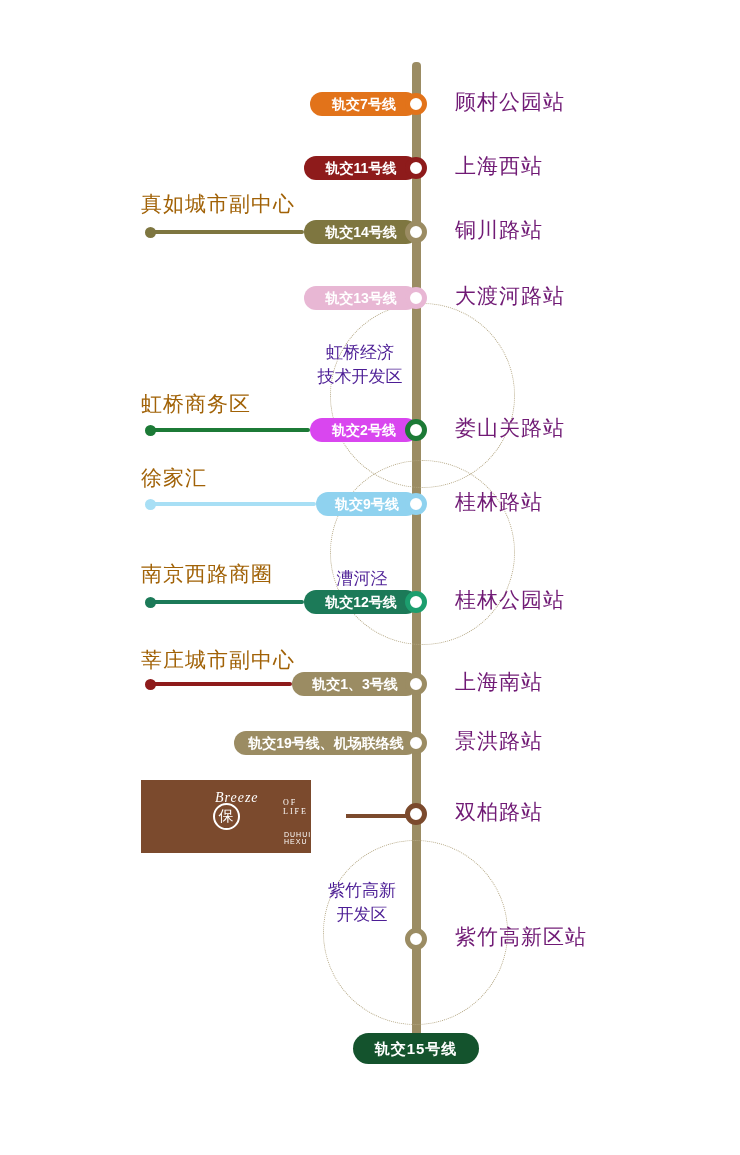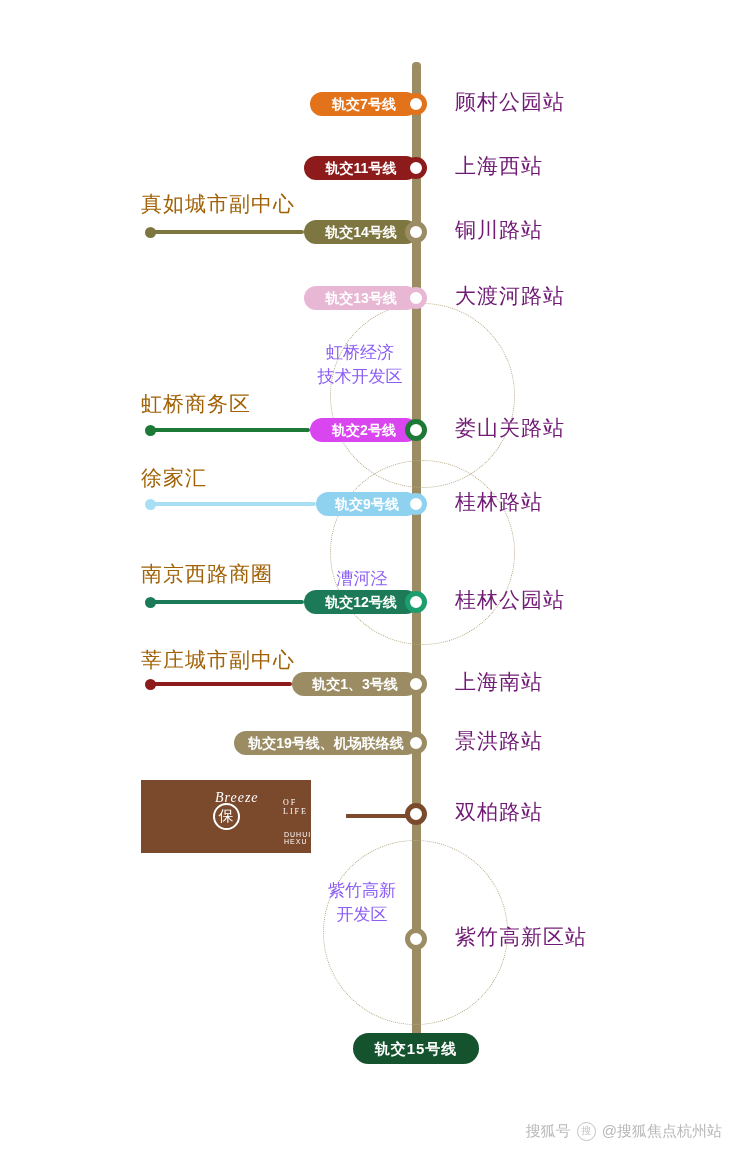--- a/index.html
+++ b/index.html
@@ -36,21 +36,21 @@
   
   .zone-circle {
     position: absolute;
     border: 1px dotted #b5a885;
     border-radius: 50%;
     box-sizing: border-box;
   }
   .zone-label {
     position: absolute;
     text-align: center;
-    color: #8b5cf6;
+    color: #4c1d95;
     font-size: 17px;
     line-height: 24px;
     font-weight: 500;
     white-space: nowrap;
   }
 
   
   .station {
     position: absolute;
     left: 0;
@@ -328,18 +328,13 @@
     <div class="logo-script">Breeze</div>
     <div class="logo-sub">OF LIFE</div>
     <div class="logo-inner">
       <div class="logo-mark">保</div>
     </div>
     <div class="logo-pinyin">DUHUI HEXU</div>
   </div>
 
   <div class="bottom-pill">轨交15号线</div>
 
-  <div class="watermark">
-    <span>搜狐号</span>
-    <span class="wm-badge">搜</span>
-    <span>@搜狐焦点杭州站</span>
-  </div>
 </div>
 
 </body></html>

